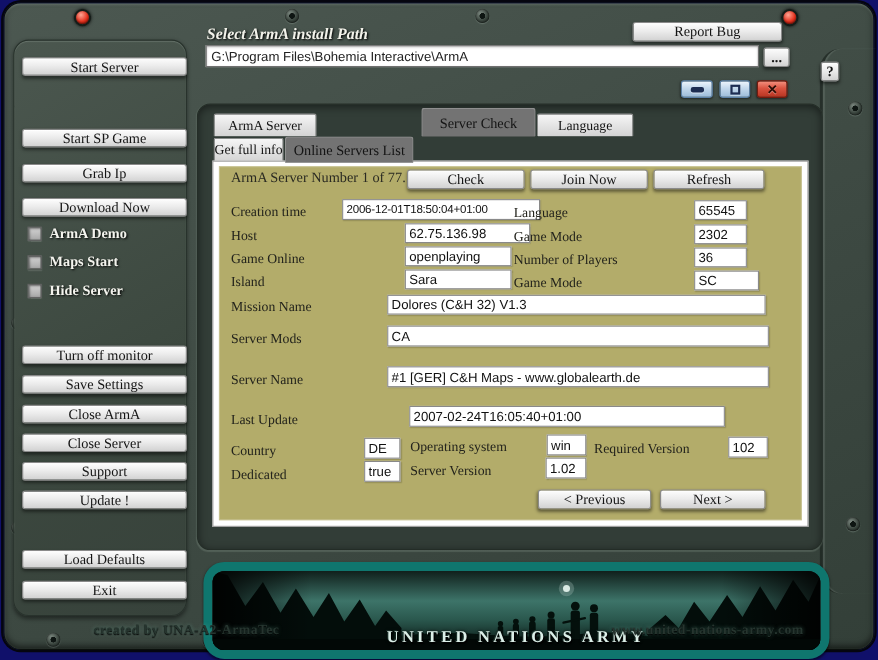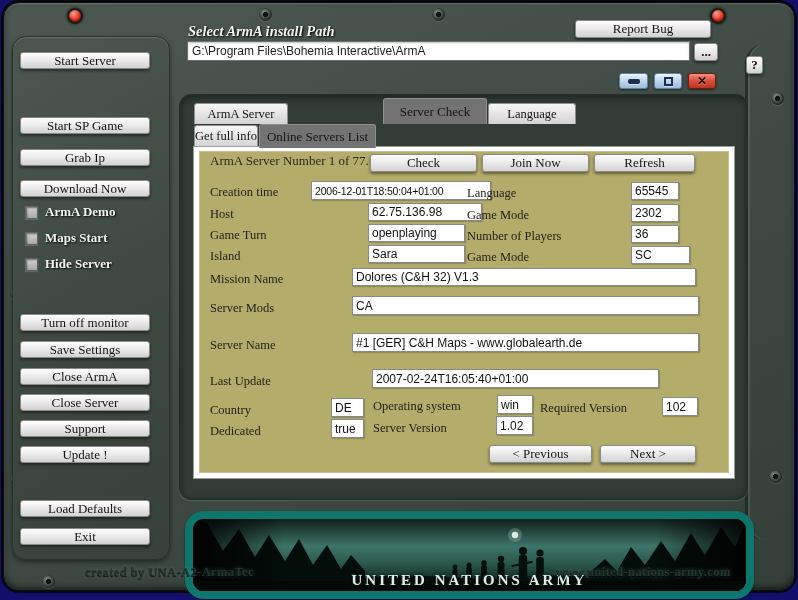--- a/index.html
+++ b/index.html
@@ -41,21 +41,21 @@
   .field-label{position:absolute;z-index:5;font-size:12.5px;color:#23231c;}
   .field-input{position:absolute;z-index:5;box-sizing:border-box;background:#fff;border:1px solid #898989;
        font-family:"Liberation Sans",sans-serif;font-size:12px;color:#111;padding:1px 3px;box-shadow:1px 1px 1px rgba(0,0,0,.18);}
   .field-input.tight{font-size:10.5px;letter-spacing:-0.2px;}
   .kbtn{z-index:5;}
   .title-label{position:absolute;left:188px;top:23px;font-style:italic;font-weight:bold;font-size:14.5px;
        color:#f2f2ea;text-shadow:1px 1px 2px #000;}
   .path-input{position:absolute;left:187px;top:41px;width:503px;height:20px;box-sizing:border-box;
        background:#fff;border:1px solid #6f6f6f;font-family:"Liberation Sans",sans-serif;font-size:12px;
        color:#222;padding:2px 4px;box-shadow:inset 0 1px 2px rgba(0,0,0,.25);}
-  .sb-btn{left:20px;width:130px;height:17px;}
+  .sb-btn{left:20px;width:150px;height:17px;}
   .cb-row{position:absolute;left:25px;display:flex;align-items:center;gap:7px;}
   .cb-box{width:11px;height:11px;background:linear-gradient(#d4d4d4,#a8a8a8);border:1px solid #646464;
        box-shadow:inset 1px 1px 2px rgba(0,0,0,.5), 0 1px 1px rgba(255,255,255,.15);}
   .cb-label{font-weight:bold;font-size:13px;color:#f4f4ee;text-shadow:1px 1px 2px rgba(0,0,0,.95);}
   .screw{position:absolute;width:13px;height:13px;border-radius:50%;
        background:radial-gradient(circle at 50% 50%, #0e1512 0 27%, rgba(0,0,0,0) 30%),
                   radial-gradient(circle at 35% 30%, #7a867e, #3c4740 55%, #141b17 100%);
        box-shadow:0 1px 1px rgba(160,175,165,.3), inset 0 0 2px #000;}
   .led{position:absolute;width:12px;height:12px;border-radius:50%;border:2px solid #161d19;
        background:radial-gradient(circle at 38% 30%, #ffa494, #e5311d 55%, #841007 100%);
@@ -154,21 +154,21 @@
 
   <div class="panel-text" style="left:210px;top:153px;">ArmA Server Number 1 of 77.</div>
   <div class="btn kbtn" style="left:370px;top:154px;width:107px;height:18px;">Check</div>
   <div class="btn kbtn" style="left:482px;top:154px;width:107px;height:18px;">Join Now</div>
   <div class="btn kbtn" style="left:594px;top:154px;width:101px;height:18px;">Refresh</div>
 
   <div class="field-label" style="left:210px;top:185px;">Creation time</div>
   <input class="field-input tight" style="left: 311px; top: 181px; width: 180px; height: 19px;" value="2006-12-01T18:50:04+01:00">
   <div class="field-label" style="left:210px;top:207px;">Host</div>
   <input class="field-input" style="left: 368px; top: 203px; width: 114px; height: 18px;" value="62.75.136.98">
-  <div class="field-label" style="left:210px;top:228px;">Game Turn</div>
+  <div class="field-label" style="left:210px;top:228px;">Game Online</div>
   <input class="field-input" style="left: 368px; top: 224px; width: 97px; height: 18px;" value="openplaying">
   <div class="field-label" style="left:210px;top:249px;">Island</div>
   <input class="field-input" style="left: 368px; top: 245px; width: 97px; height: 18px;" value="Sara">
 
   <div class="field-label" style="left:467px;top:186px;">Language</div>
   <input class="field-input" style="left: 631px; top: 182px; width: 48px; height: 18px;" value="65545">
   <div class="field-label" style="left:467px;top:208px;">Game Mode</div>
   <input class="field-input" style="left: 631px; top: 204px; width: 48px; height: 18px;" value="2302">
   <div class="field-label" style="left:467px;top:229px;">Number of Players</div>
   <input class="field-input" style="left: 631px; top: 225px; width: 48px; height: 18px;" value="36">

